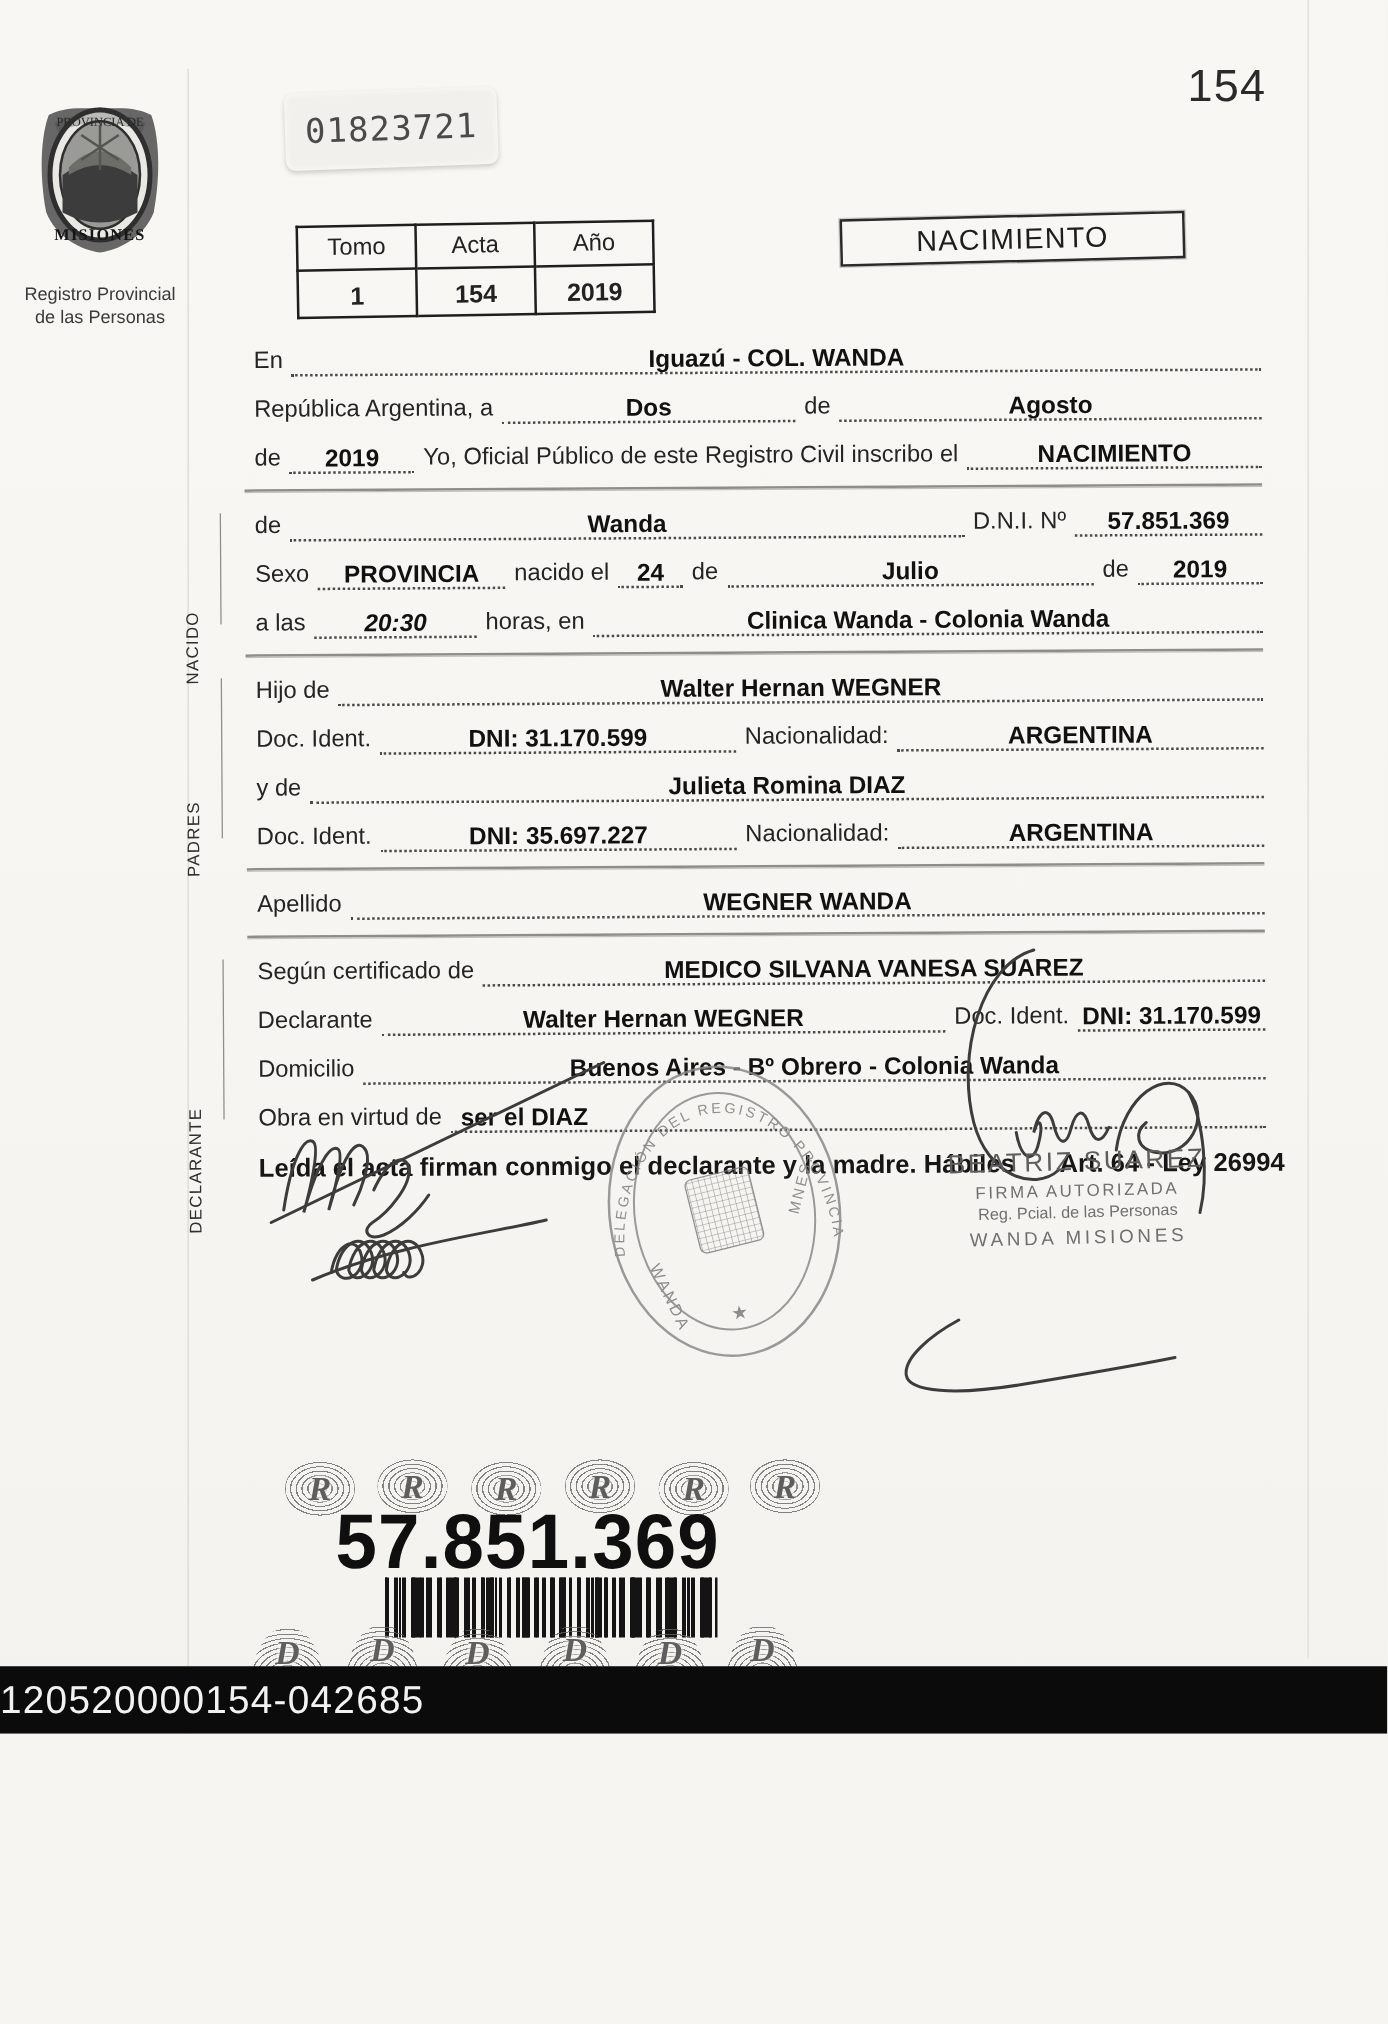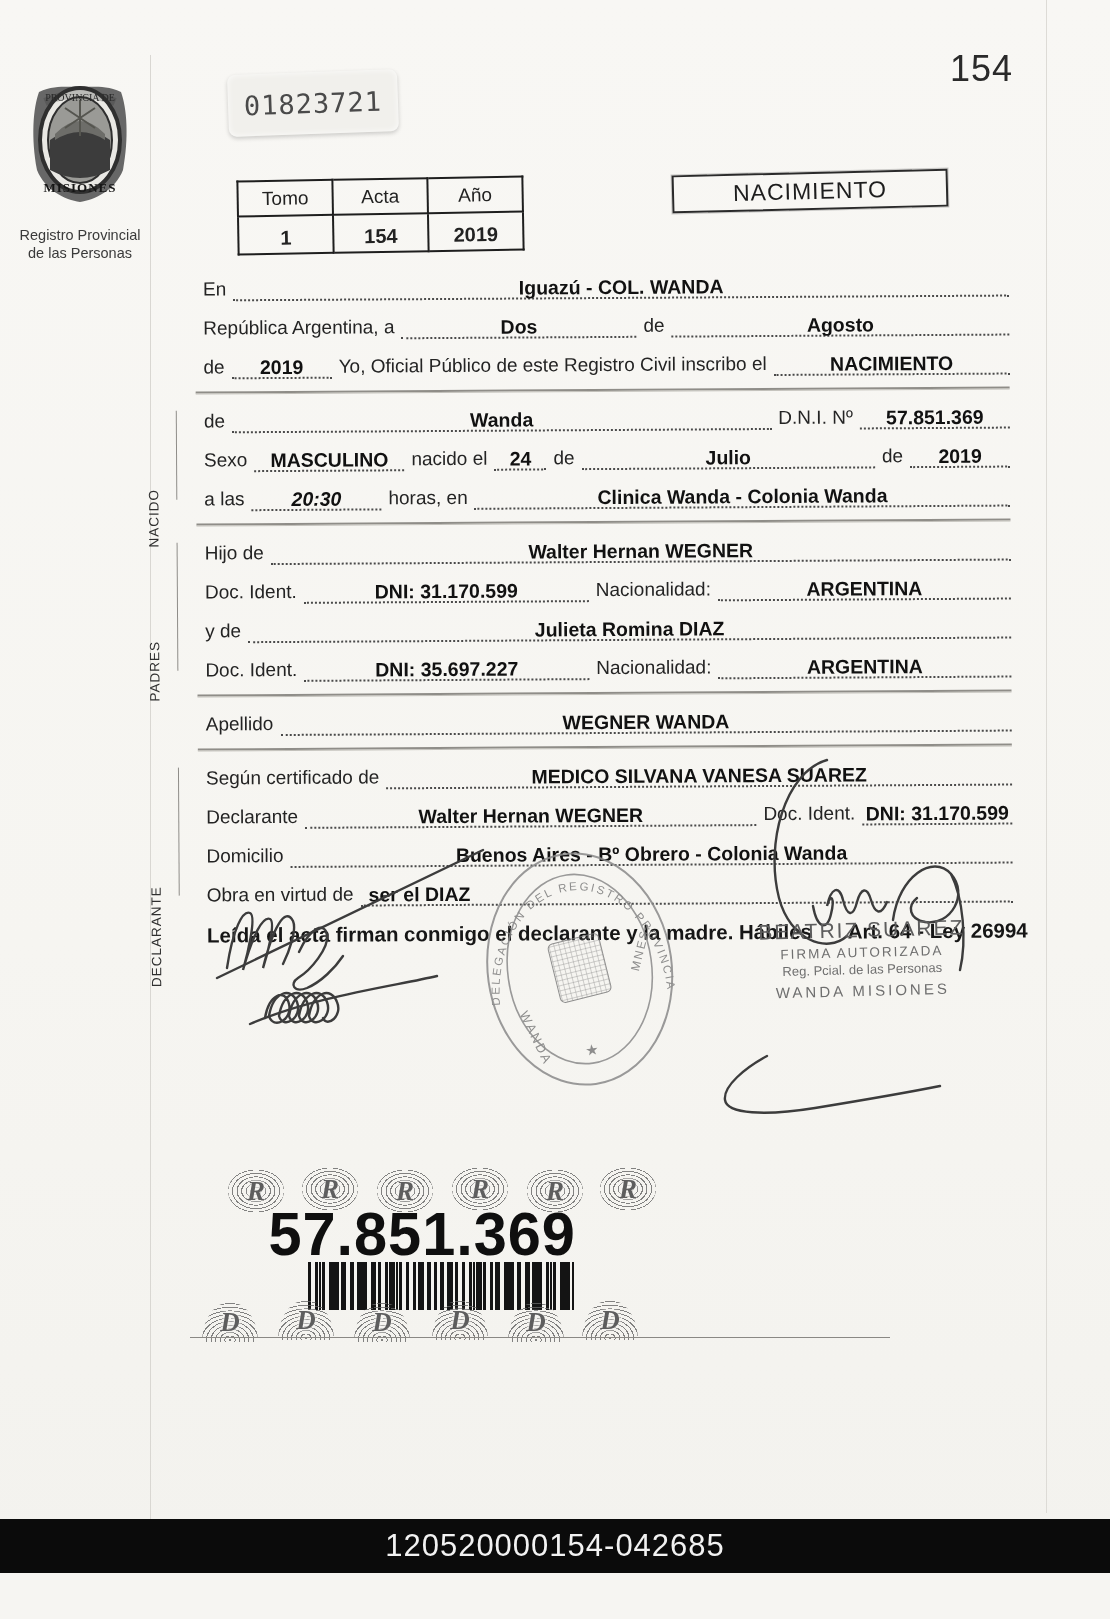--- a/index.html
+++ b/index.html
@@ -1,18 +1,18 @@
 <!DOCTYPE html>
 <html><head>
 <meta charset="utf-8">
 <style>
   * { margin:0; padding:0; box-sizing:border-box; }
   html,body { width:1110px; height:1619px; }
   body { font-family:"Liberation Sans", sans-serif; background:#f6f5f2; color:#1c1c1c; }
-  .page { position:relative; width:1110px; height:1573px; overflow:hidden;
+  .page { position:relative; width:1110px; height:1387px; overflow:hidden;
           background:linear-gradient(180deg,#f8f7f4 0%,#f6f5f1 60%,#f3f2ee 100%); }
   .scan-line-left  { position:absolute; left:150px; top:55px; bottom:0; width:1px; background:#d9d7d2; }
   .scan-line-right { position:absolute; left:1046px; top:0; bottom:60px; width:1px; background:#dddbd6; }
 
   
   .page-number { position:absolute; left:950px; top:48px; font-size:36px; color:#2a2a2a; letter-spacing:1px; }
   .sticker { position:absolute; left:228px; top:72px; width:170px; height:62px;
              background:#f1f0ec; border-radius:8px; transform:rotate(-2deg);
              box-shadow:0 2px 4px rgba(0,0,0,.18), inset 0 0 6px rgba(255,255,255,.8);
              display:flex; align-items:center; justify-content:center; }
@@ -88,21 +88,21 @@
   .big-dni { position:absolute; left:262px; top:1198px; font-weight:bold; font-size:62px;
              letter-spacing:1px; color:#0f0f0f; transform:scaleX(.96); }
   .barcode { position:absolute; left:308px; top:1262px; width:266px; height:48px;
              background:
                repeating-linear-gradient(90deg,#141414 0 3px,transparent 3px 7px),
                repeating-linear-gradient(90deg,#141414 0 2px,transparent 2px 11px),
                repeating-linear-gradient(90deg,transparent 0 23px,#141414 23px 29px); }
 
   
   .footer-bar { position:absolute; left:0; right:0; bottom:0; height:54px; background:#0b0b0b;
-                display:flex; align-items:center; justify-content:center; }
+                display:flex; align-items:center; }
   .footer-bar span { color:#f2f2f2; font-size:31px; letter-spacing:1px; }
 </style>
 </head>
 <body>
 
 <div class="page">
   <div class="scan-line-left"></div>
   <div class="scan-line-right"></div>
 
   <div class="page-number">154</div>
@@ -173,21 +173,21 @@
     <div class="section">
       <span class="vlabel">NACIDO</span>
       <div class="line">
         <span class="lbl">de</span>
         <span class="fill"><b class="val">Wanda</b></span>
         <span class="lbl mid">D.N.I. Nº</span>
         <span class="fill w150"><b class="val">57.851.369</b></span>
       </div>
       <div class="line">
         <span class="lbl">Sexo</span>
-        <span class="fill w150"><b class="val">MASCULINO</b></span>
+        <span class="fill w150"><b class="val">PROVINCIA</b></span>
         <span class="lbl mid">nacido el</span>
         <span class="fill w60"><b class="val">24</b></span>
         <span class="lbl mid">de</span>
         <span class="fill"><b class="val">Julio</b></span>
         <span class="lbl mid">de</span>
         <span class="fill w100"><b class="val">2019</b></span>
       </div>
       <div class="line">
         <span class="lbl">a las</span>
         <span class="fill w130"><b class="val">20:30</b></span>

